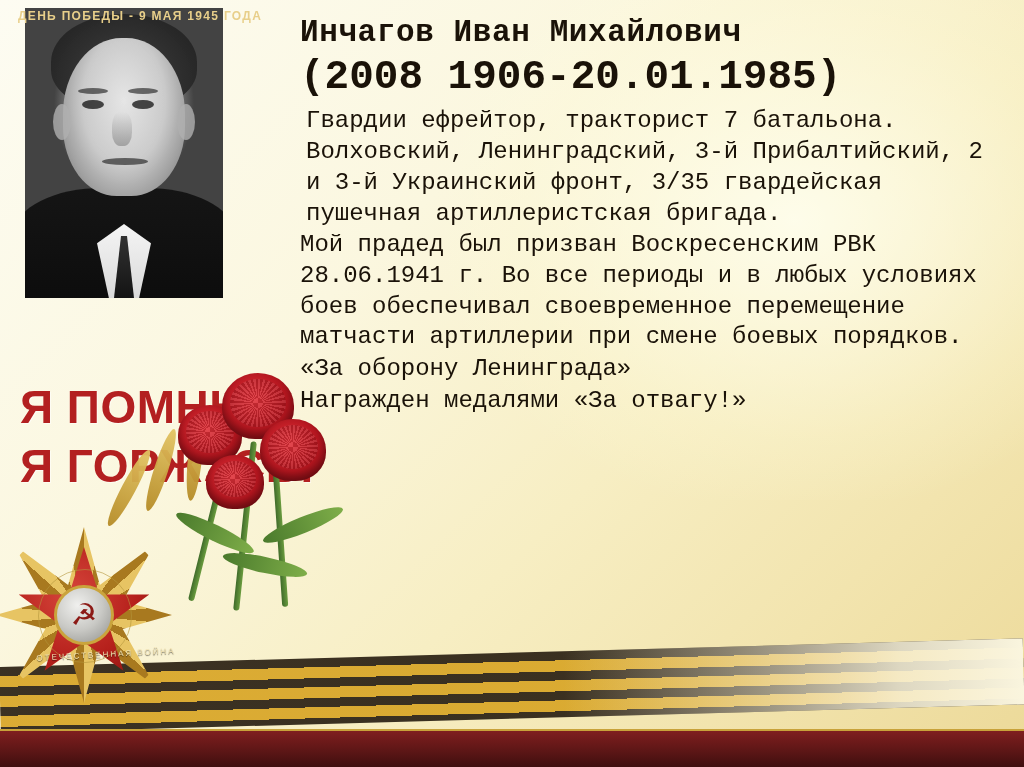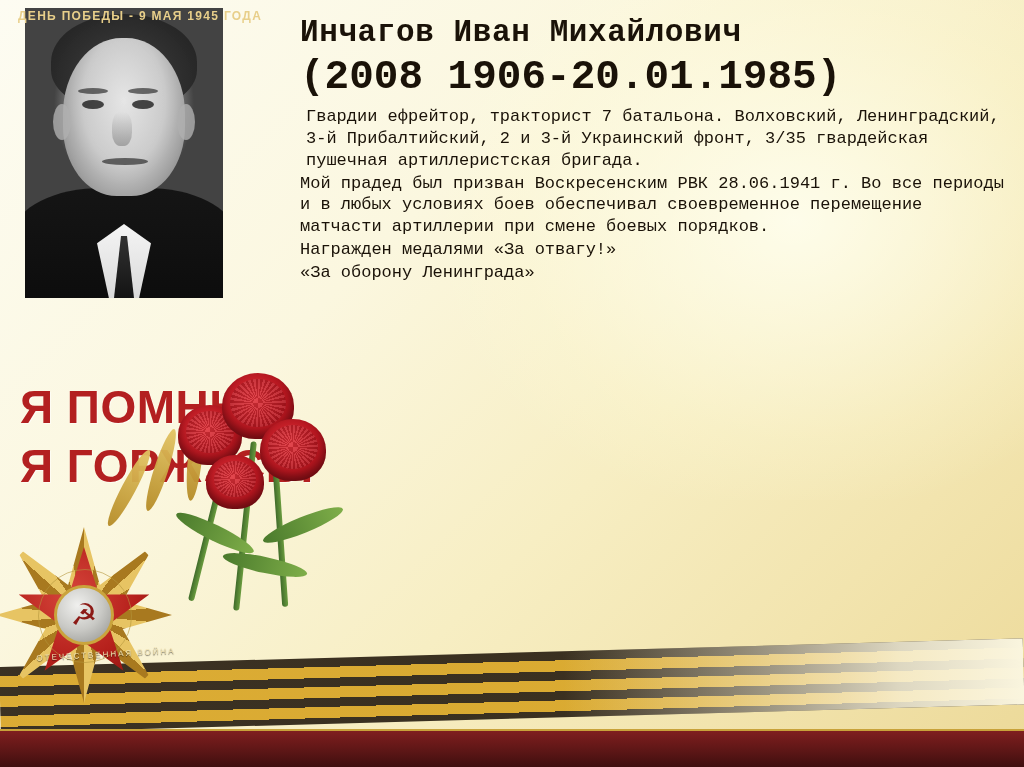--- a/index.html
+++ b/index.html
@@ -157,21 +157,21 @@
     line-height: 1.2;
     margin-bottom: 2px;
   }
   .dates {
     font-size: 41px;
     font-weight: bold;
     line-height: 1.2;
     margin-bottom: 4px;
   }
   .body-text {
-    font-size: 17px;
+    font-size: 24px;
     line-height: 1.28;
   }
   .para { margin: 0 0 1px 0; }
   .para.rank { padding: 0 6px; }
   
   .ribbon {
     position: absolute;
     left: 0;
     bottom: 34px;
     width: 100%;
@@ -367,22 +367,22 @@
     <div>Я ПОМНЮ!</div>
     <div>Я ГОРЖУСЬ!</div>
   </div>
 
   <div class="text-block">
     <div class="name">Инчагов Иван Михайлович</div>
     <div class="dates">(2008 1906-20.01.1985)</div>
     <div class="body-text">
       <p class="para rank">Гвардии ефрейтор, тракторист 7 батальона. Волховский, Ленинградский, 3-й Прибалтийский, 2 и 3-й Украинский фронт, 3/35 гвардейская пушечная артиллеристская бригада.</p>
       <p class="para">Мой прадед был призван Воскресенским РВК  28.06.1941 г.  Во все периоды и в любых условиях боев обеспечивал своевременное перемещение матчасти артиллерии при смене боевых  порядков.</p>
+      <p class="para">«За оборону Ленинграда»</p>
       <p class="para">Награжден медалями «За отвагу!»</p>
-      <p class="para">«За оборону Ленинграда»</p>
     </div>
   </div>
 
   <div class="ribbon"></div>
   <div class="ribbon-fade"></div>
 
   <div class="flowers">
     <div class="wheat" style="left:12px; top:88px; transform:rotate(28deg);"></div>
     <div class="wheat" style="left:44px; top:70px; transform:rotate(18deg);"></div>
     <div class="wheat" style="left:78px; top:58px; transform:rotate(6deg);"></div>

